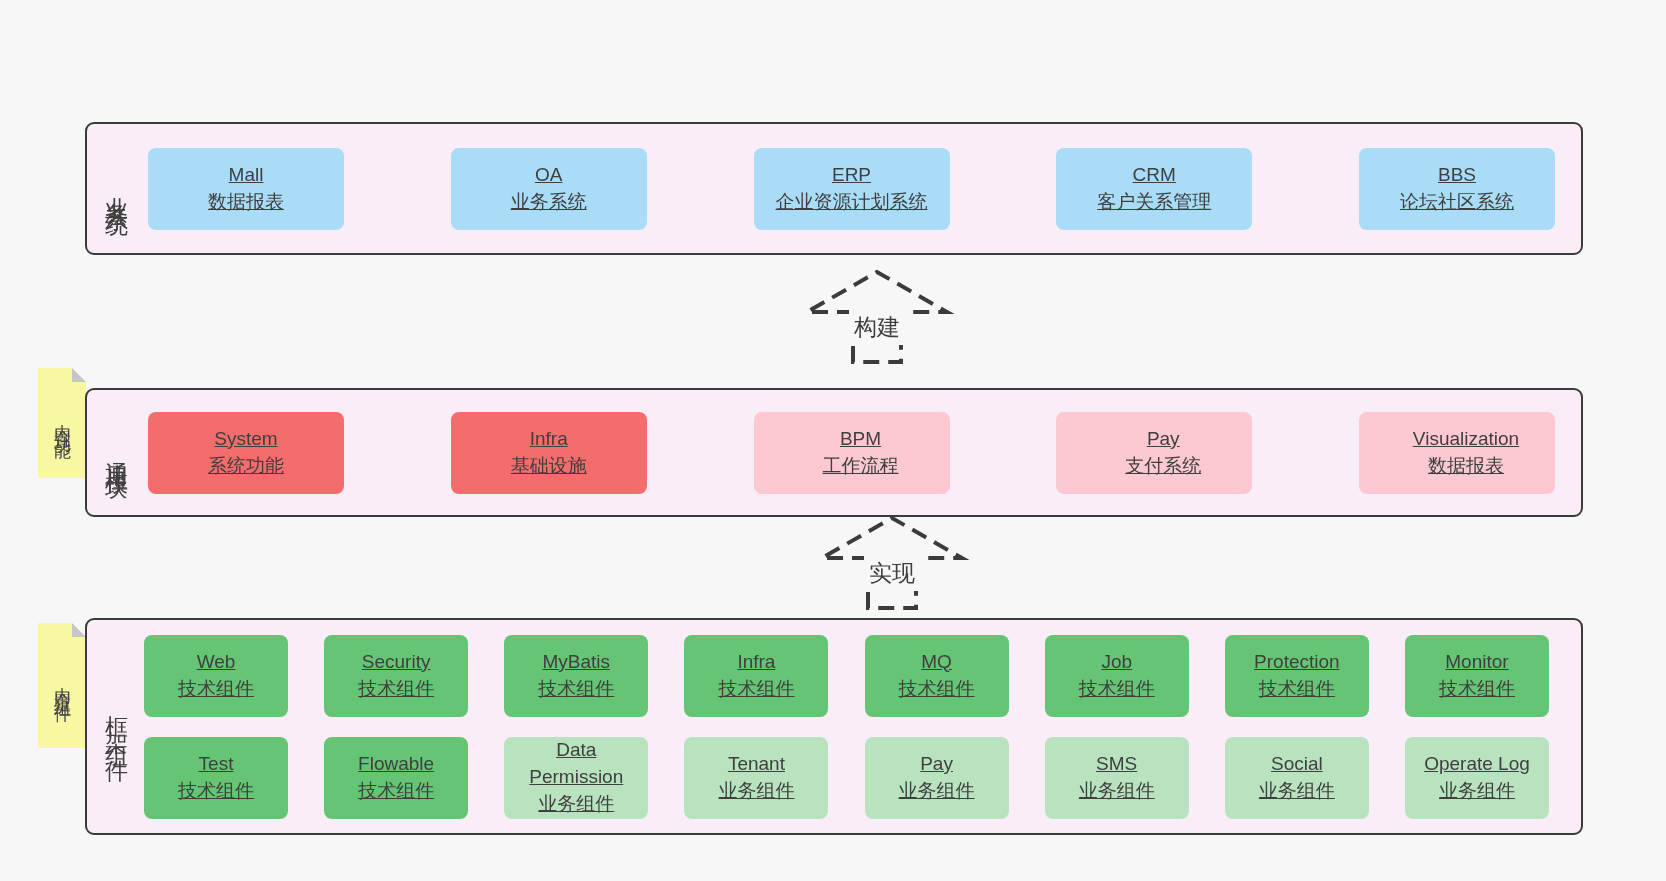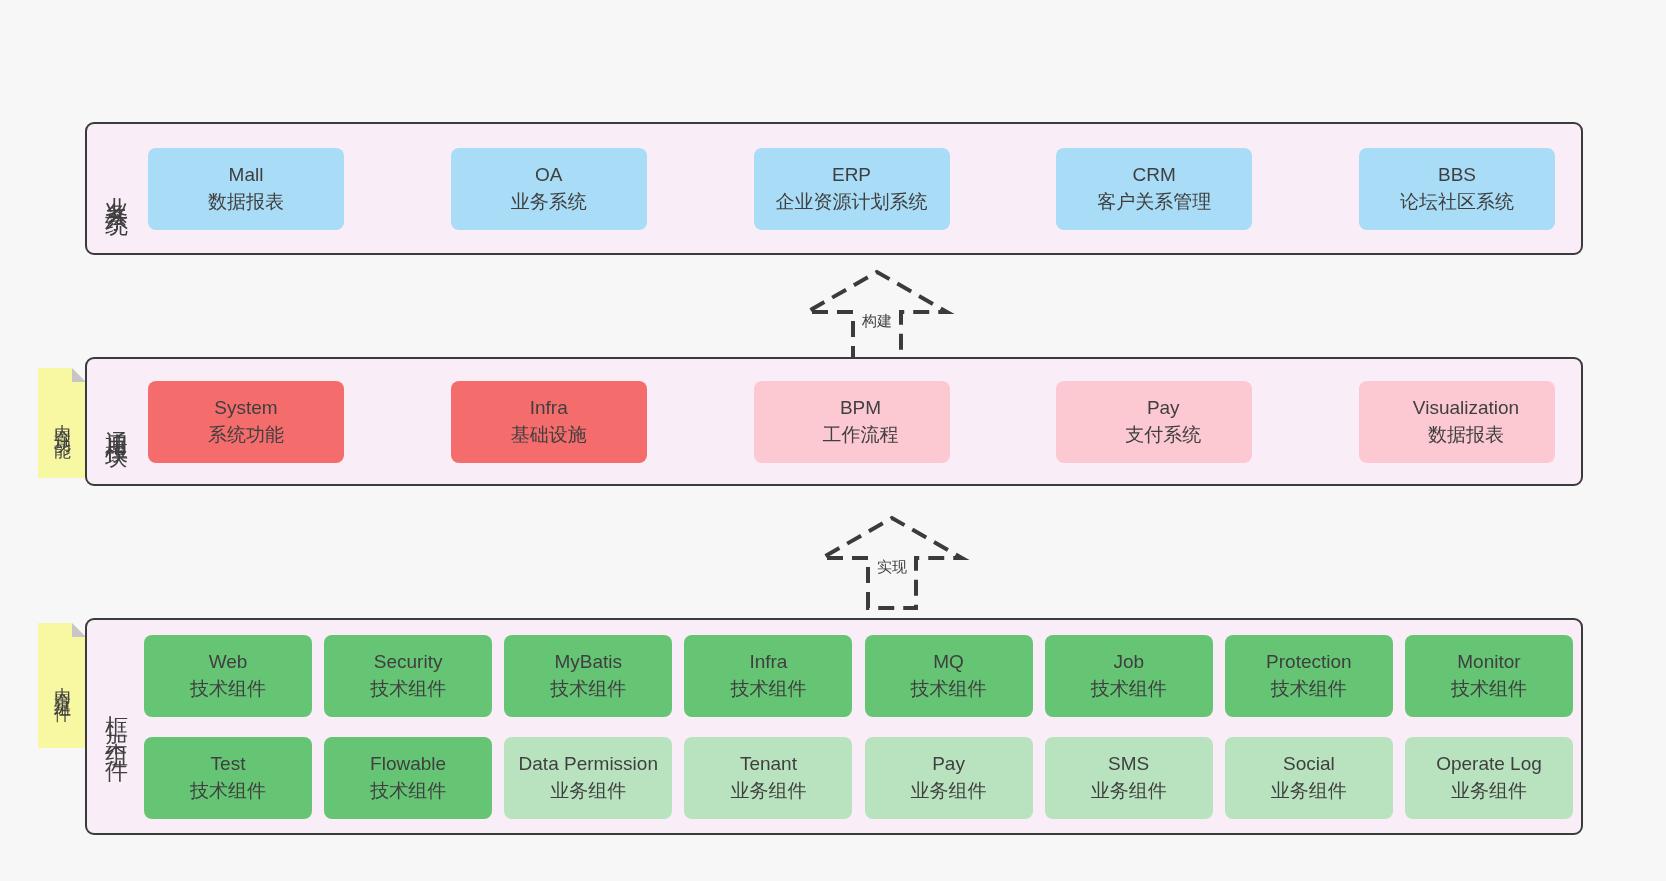--- a/index.html
+++ b/index.html
@@ -8,60 +8,60 @@
     --light-green:#b9e3bf; --note-yellow:#f8f8a2; --note-fold:#c6c6c6;
   }
   html,body{margin:0;padding:0;}
   body{background:var(--page-bg);font-family:"Liberation Sans",sans-serif;color:var(--text);}
   .stage{position:relative;width:1666px;height:881px;background:var(--page-bg);overflow:hidden;}
 
   .layer{position:absolute;left:85px;width:1498px;box-sizing:border-box;
     background:var(--panel-bg);border:2px solid var(--line);border-radius:9px;
     display:flex;align-items:center;}
   .layer-business{top:122px;height:133px;}
-  .layer-modules{top:357px;height:129px;}
+  .layer-modules{top:388px;height:129px;}
   .layer-components{top:618px;height:217px;}
 
   .layer-label{writing-mode:vertical-rl;text-orientation:upright;
     font-size:23px;letter-spacing:5px;color:var(--text);
     margin-left:13px;width:34px;text-align:center;flex:0 0 auto;line-height:34px;}
   .layer-components .layer-label{letter-spacing:15px;}
 
   .boxes-6{flex:1;display:flex;justify-content:space-between;align-items:center;
     padding:0 26px 0 14px;}
   .boxes-6 .box{width:196px;height:82px;}
 
   .boxes-8{flex:1;display:grid;grid-template-columns:repeat(8,150px);
     justify-content:space-between;row-gap:20px;padding:0 26px 0 10px;}
-  .boxes-8 .box{width:168px;height:82px;}
+  .boxes-8 .box{width:144px;height:82px;}
 
   .box{border-radius:8px;display:flex;flex-direction:column;align-items:center;
     justify-content:center;text-align:center;font-size:19px;line-height:1.42;
-    color:var(--text);box-sizing:border-box;padding:2px 6px;}
+    color:var(--text);box-sizing:border-box;padding:2px 6px;text-decoration:underline;}
   .box.blue{background:var(--blue);}
   .box.red{background:var(--red);}
   .box.pink{background:var(--pink);padding-left:24px;}
   .box.green{background:var(--green);}
   .box.lightgreen{background:var(--light-green);}
 
   .note{position:absolute;left:38px;width:48px;background:var(--note-yellow);
     display:flex;align-items:center;justify-content:center;}
   .note-modules{top:368px;height:110px;}
   .note-components{top:623px;height:125px;}
   .note-text{writing-mode:vertical-rl;text-orientation:upright;font-size:17px;
     letter-spacing:6px;color:var(--text);line-height:20px;}
   .note-fold{position:absolute;top:0;right:0;width:0;height:0;
     border-top:14px solid var(--page-bg);border-left:14px solid var(--note-fold);}
 
   .arrow{position:absolute;width:160px;height:100px;}
   .arrow-build{left:797px;top:266px;}
   .arrow-implement{left:812px;top:512px;font-family:Liberation Serif, serif;}
   .arrow svg{display:block;width:160px;height:100px;}
   .arrow-label{position:absolute;left:50%;transform:translateX(-50%);top:44px;
-    background:var(--page-bg);font-size:15px;padding:2px 5px;white-space:nowrap;
+    background:var(--page-bg);font-size:23px;padding:2px 5px;white-space:nowrap;
     color:var(--text);}
 </style>
 </head>
 <body>
 
 <div class="stage">
 
   <div class="note note-modules">
     <span class="note-text">内置功能</span>
     <span class="note-fold"></span>

